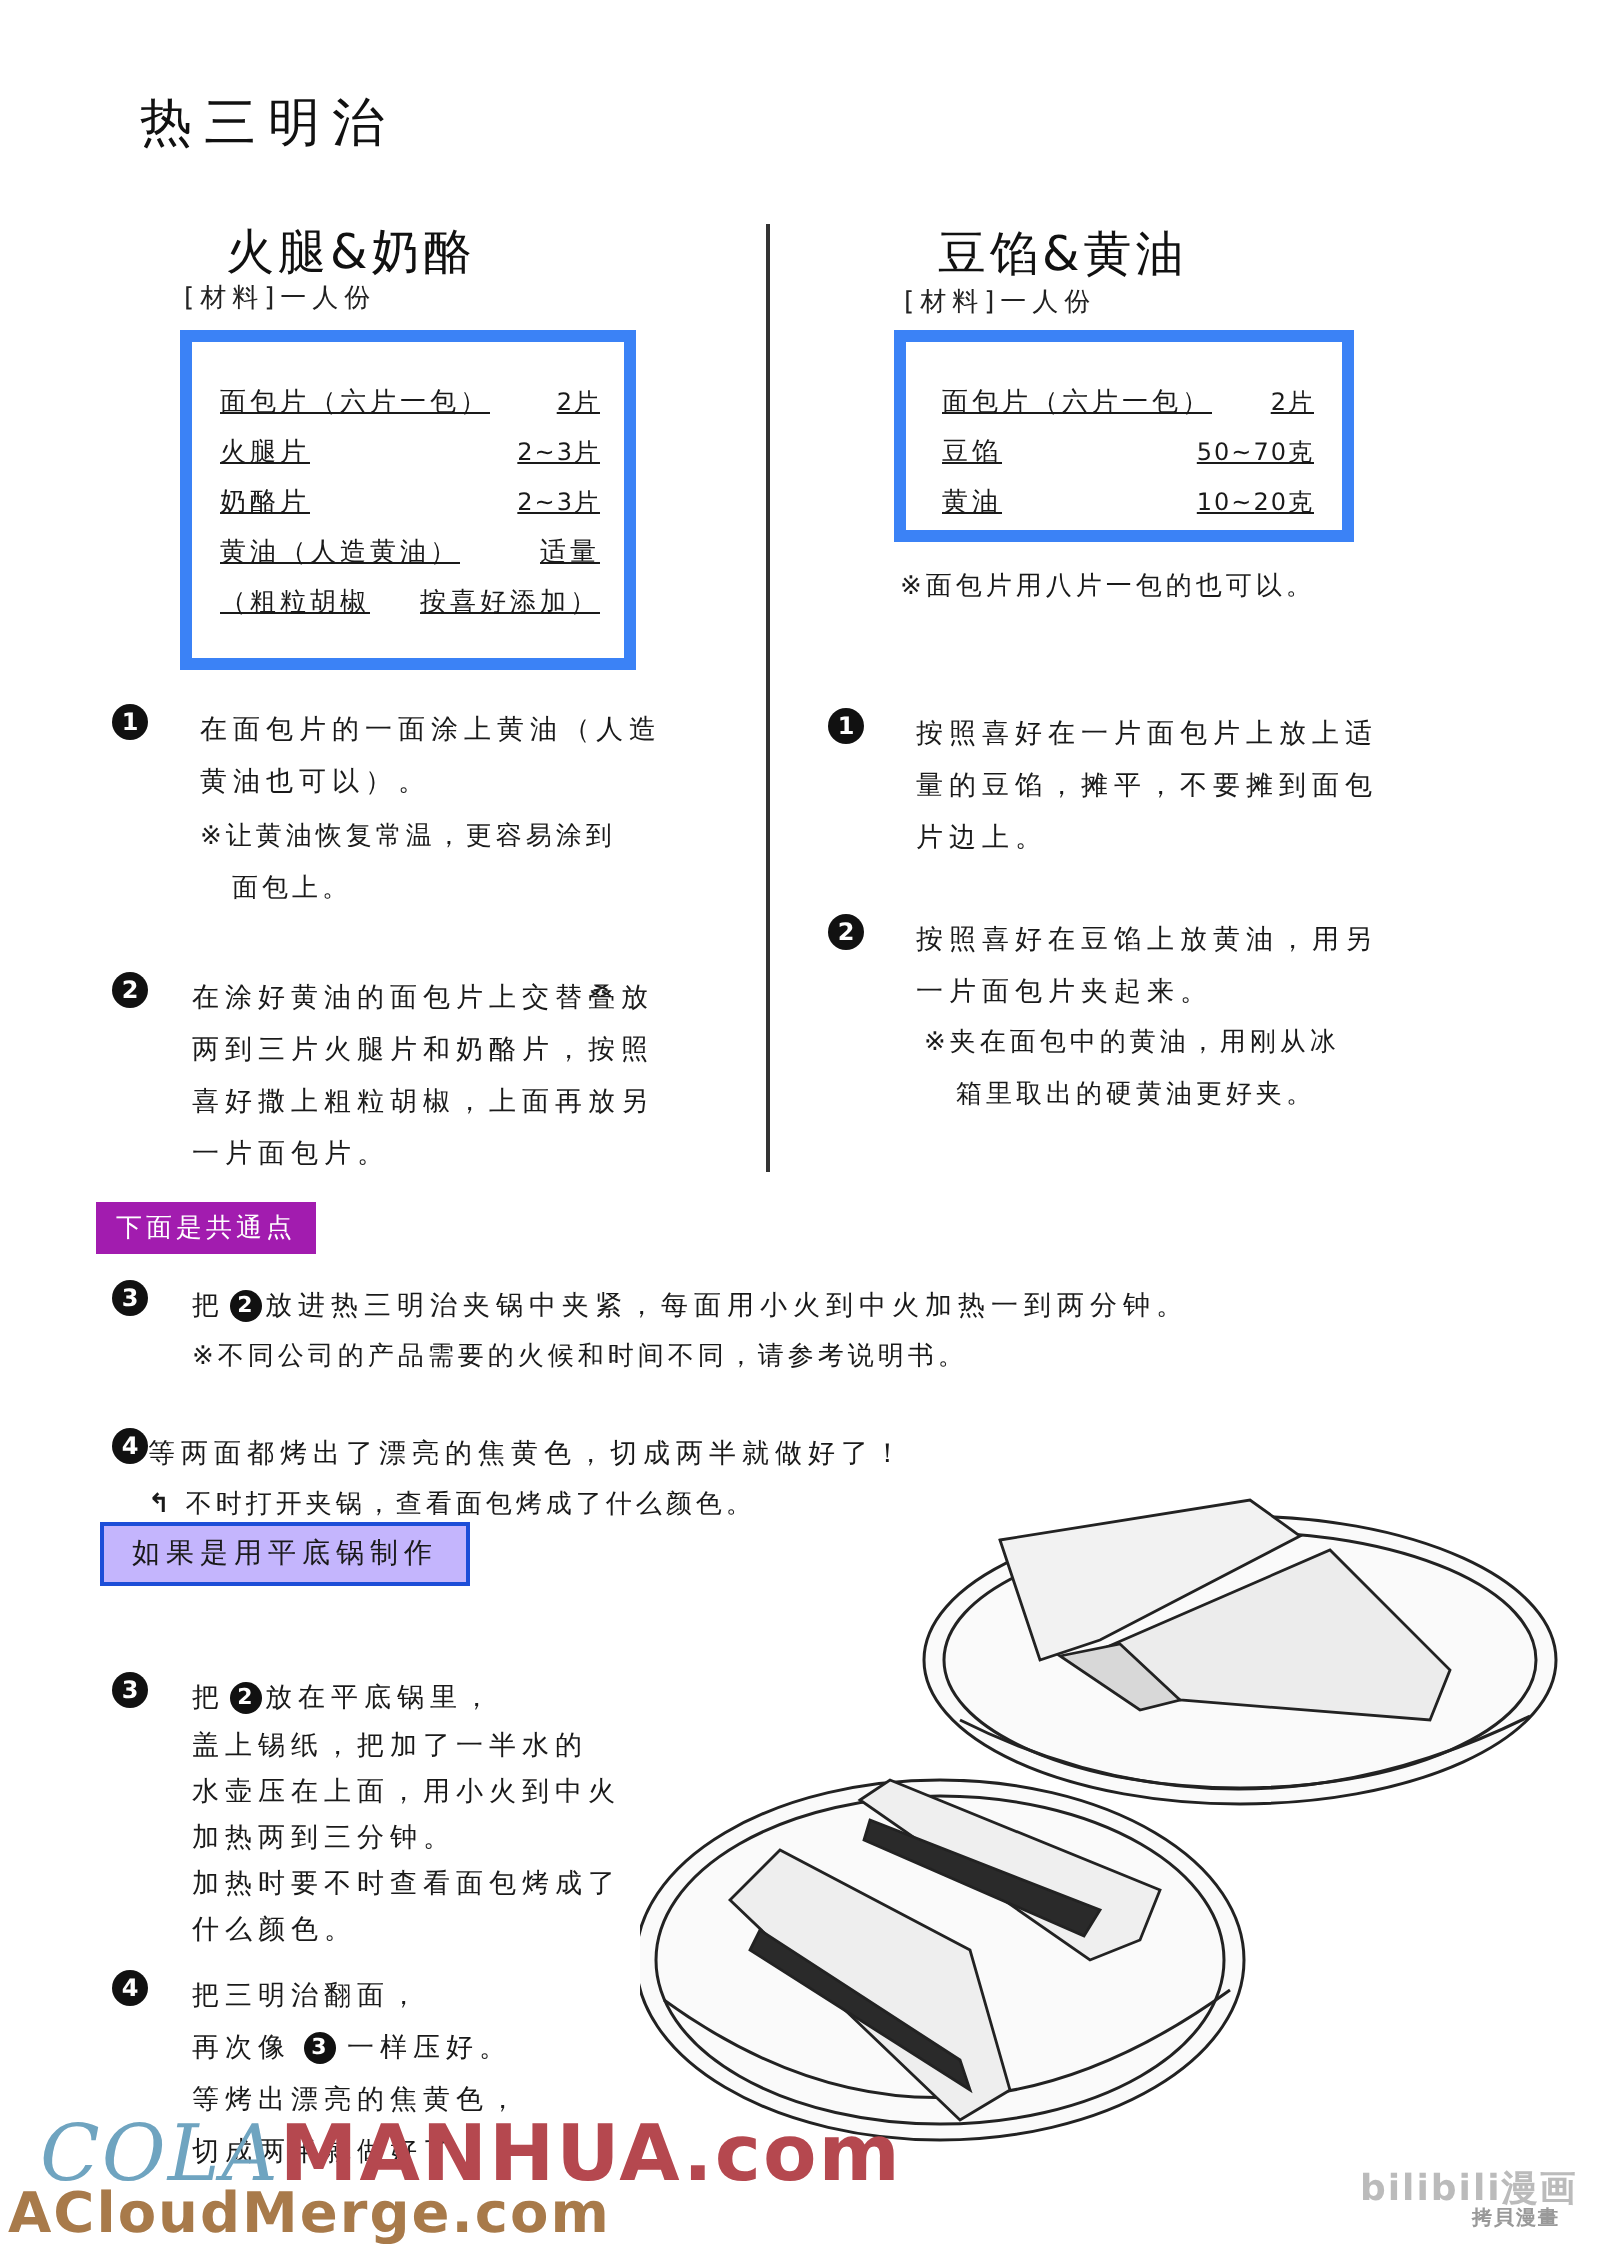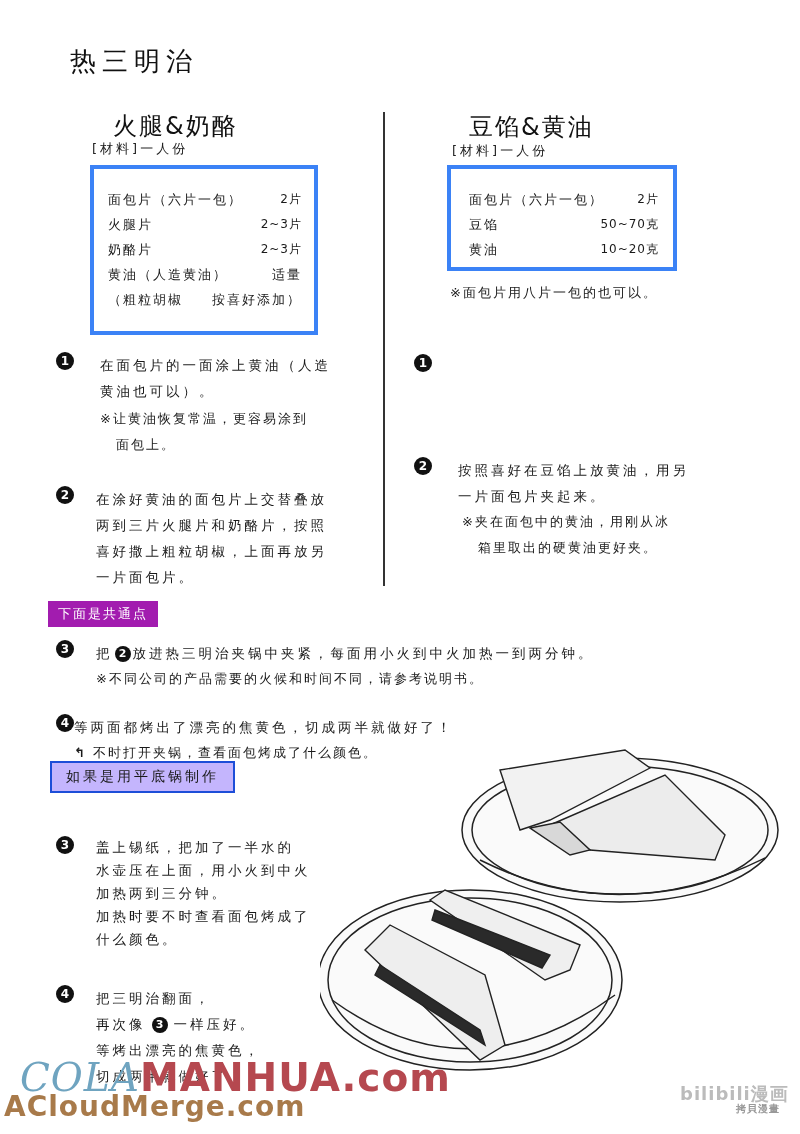--- a/index.html
+++ b/index.html
@@ -2,21 +2,21 @@
 <html><head>
 <meta charset="utf-8">
 <style>
   html, body { margin:0; padding:0; background:#ffffff; }
   body { width:800px; height:1134px; position:relative; overflow:hidden;
          font-family:"DejaVu Sans", sans-serif; color:#1a1a1a; }
   .abs { position:absolute; }
   .title { left:70px; top:44px; font-size:26px; letter-spacing:6px; color:#111; }
   .subtitle { font-size:24px; letter-spacing:2px; color:#111;margin-left:43px; }
   .mat { font-size:13px; letter-spacing:3px; color:#222; }
-  .box { border:4px solid #3b82f6; box-sizing:border-box; }
+  .box { border:6px solid #3b82f6; box-sizing:border-box;text-decoration:underline; }
   .row { display:flex; justify-content:space-between; font-size:13px; letter-spacing:2px; height:25px; line-height:25px; }
   .row .amt { font-size:12px; letter-spacing:1px; }
   .note { font-size:13px; letter-spacing:2px; }
   .divider { left:383px; top:112px; width:2px; height:474px; background:#333; }
   .step { display:flex; }
   .badge { width:18px; height:18px; border-radius:50%; background:#111; color:#fff;
            font-size:12px; font-weight:bold; line-height:18px; text-align:center; flex:0 0 auto; }
   .inline-badge { display:inline-block; width:16px; height:16px; border-radius:50%; background:#111; color:#fff;
            font-size:11px; font-weight:bold; line-height:16px; text-align:center; vertical-align:middle; margin:0 2px; letter-spacing:0; }
   .para { font-size:13.5px; letter-spacing:3px; line-height:26px; }
@@ -94,20 +94,25 @@
     </div>
   <div class="row">
       <span>黄油</span>
       <span class="amt">10~20克</span>
     </div>
 </div>
 <div class="abs note" style="left:450px;top:284px;">※面包片用八片一包的也可以。</div>
 
 <div class="abs step" style="left:414px;top:354px;width:300px;">
   <div class="badge">1</div>
+  <div style="margin-left:26px;">
+    <div class="para">按照喜好在一片面包片上放上适</div>
+    <div class="para">量的豆馅，摊平，不要摊到面包</div>
+    <div class="para">片边上。</div>
+  </div>
 </div>
 
 <div class="abs step" style="left:414px;top:457px;width:300px;">
   <div class="badge">2</div>
   <div style="margin-left:26px;">
     <div class="para">按照喜好在豆馅上放黄油，用另</div>
     <div class="para">一片面包片夹起来。</div>
     <div class="sub-note" style="padding-left:4px;">※夹在面包中的黄油，用刚从冰</div>
     <div class="sub-note" style="padding-left:20px;">箱里取出的硬黄油更好夹。</div>
   </div>
@@ -129,20 +134,21 @@
     <div class="para">等两面都烤出了漂亮的焦黄色，切成两半就做好了！</div>
     <div class="sub-note"><span style="font-weight:bold;margin-right:6px;">↰</span><span>不时打开夹锅，查看面包烤成了什么颜色。</span></div>
   </div>
 </div>
 
 <div class="abs banner-light">如果是用平底锅制作</div>
 
 <div class="abs step" style="left:56px;top:836px;width:290px;">
   <div class="badge">3</div>
   <div style="margin-left:22px;">
+    <div class="para"><span>把</span><span class="inline-badge">2</span><span>放在平底锅里，</span></div>
     <div class="para" style="line-height:23px;">盖上锡纸，把加了一半水的</div>
     <div class="para" style="line-height:23px;">水壶压在上面，用小火到中火</div>
     <div class="para" style="line-height:23px;">加热两到三分钟。</div>
     <div class="para" style="line-height:23px;">加热时要不时查看面包烤成了</div>
     <div class="para" style="line-height:23px;">什么颜色。</div>
   </div>
 </div>
 
 <div class="abs step" style="left:56px;top:985px;width:290px;">
   <div class="badge">4</div>

